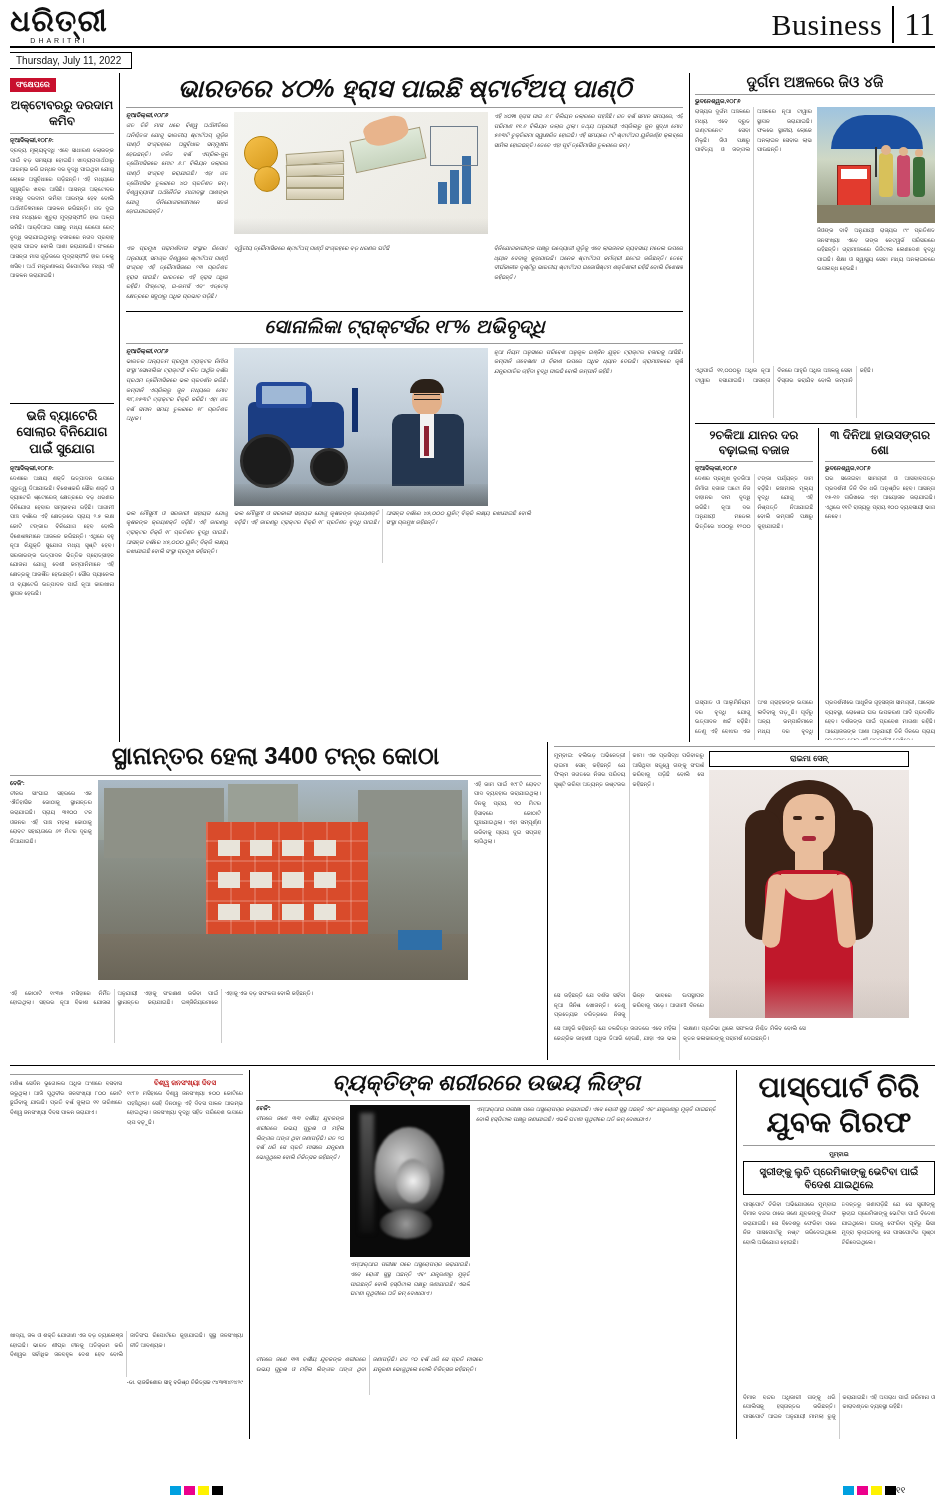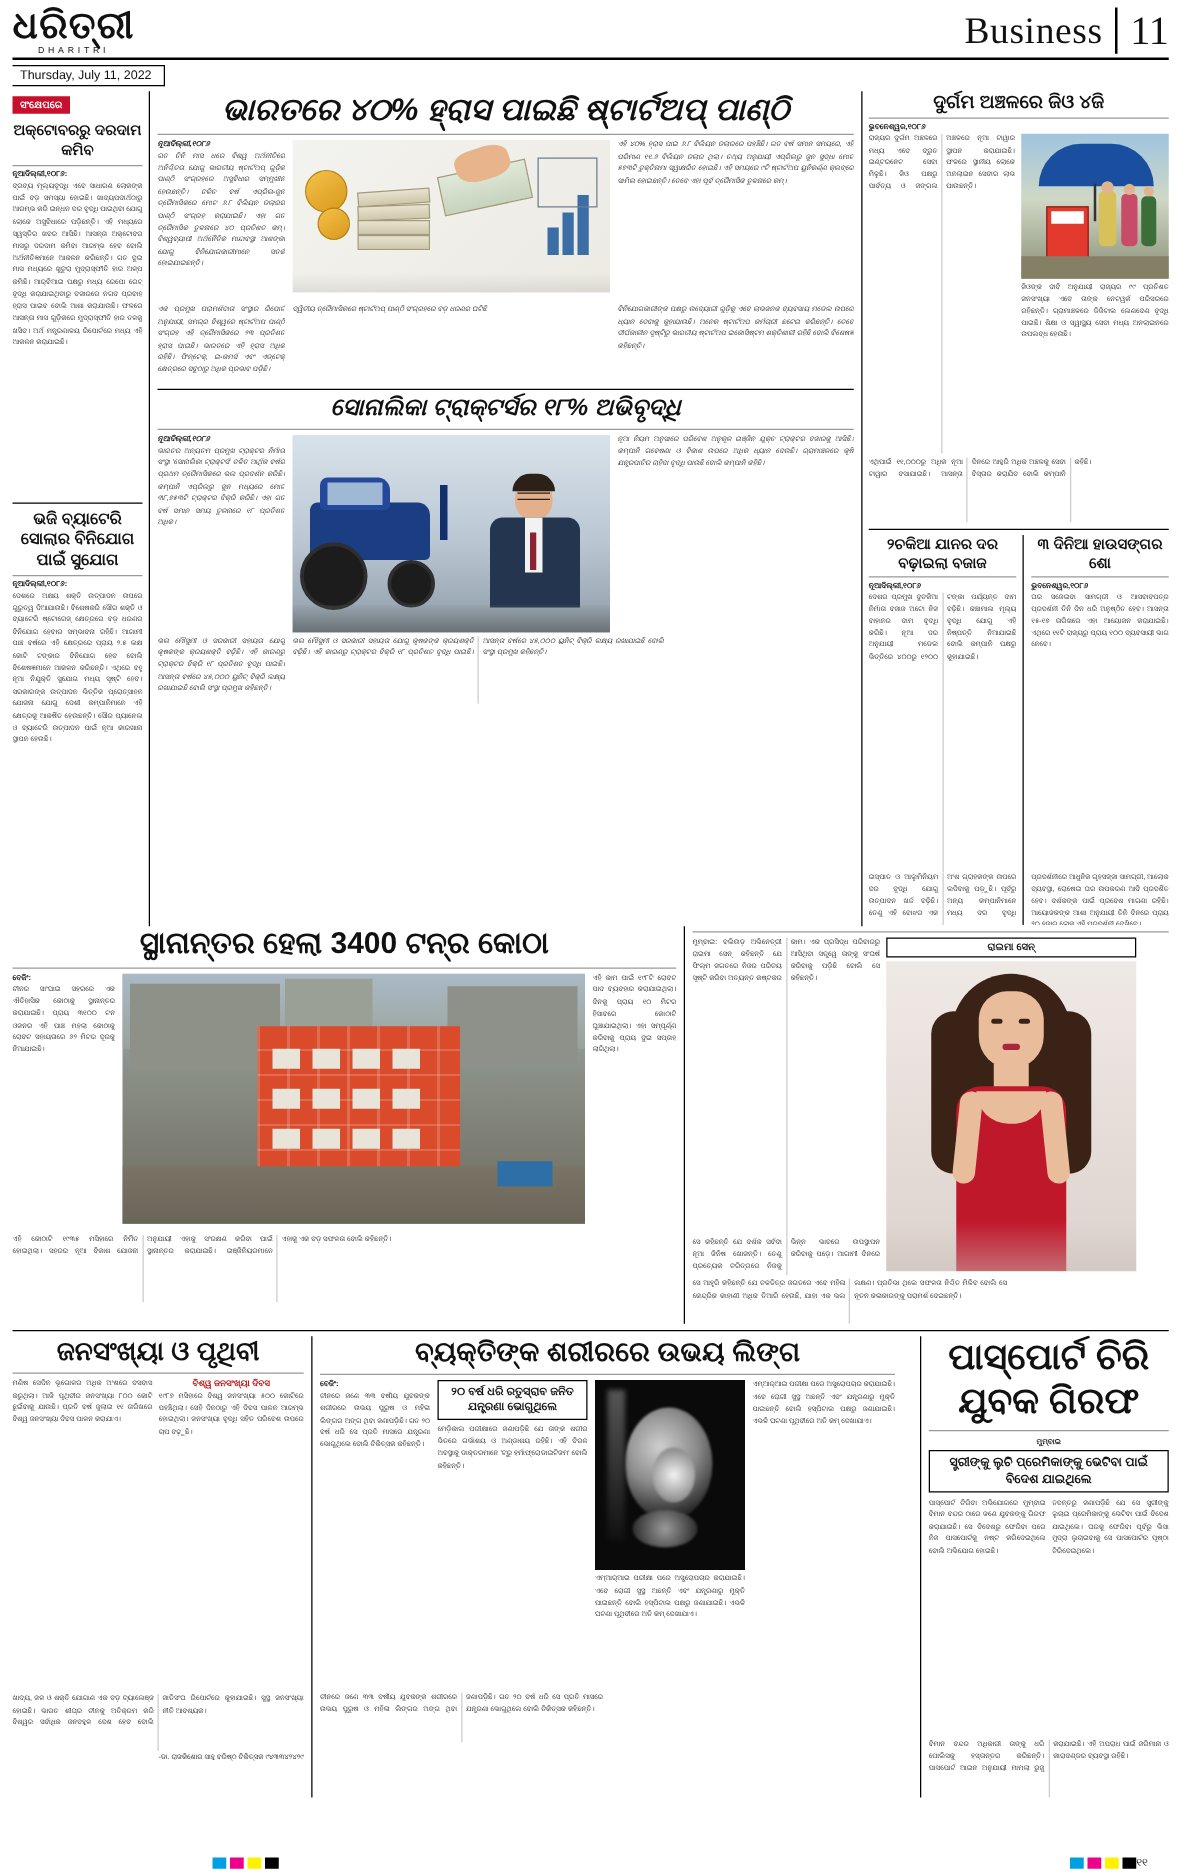--- a/index.html
+++ b/index.html
@@ -353,48 +353,43 @@
       </div>
       <div class="body-text cols3" style="height:36px;margin-top:3px;">ସେ ଆହୁରି କହିଛନ୍ତି ଯେ ଚଳଚ୍ଚିତ୍ର ଜଗତରେ ଏବେ ମହିଳା କେନ୍ଦ୍ରିକ କାହାଣୀ ଅଧିକ ତିଆରି ହେଉଛି, ଯାହା ଏକ ଭଲ ଲକ୍ଷଣ। ପ୍ରତିଭା ଥିଲେ ସଫଳତା ନିଶ୍ଚିତ ମିଳିବ ବୋଲି ସେ ନୂତନ କଳାକାରଙ୍କୁ ପରାମର୍ଶ ଦେଇଛନ୍ତି।</div>
     </div>
   </div>
 
   <div class="rule" style="margin:5px 0 4px;"></div>
 
   <div style="display:flex;gap:6px;">
 
     <div style="width:240px;flex:0 0 240px;border-right:1px solid #000;padding-right:6px;">
-      <div class="hd-lg od" style="font-size:21px;">ଜନସଂଖ୍ୟା ଓ ପୃଥିବୀ</div>
       <div class="thinrule" style="margin:4px 0;"></div>
       <div style="display:flex;gap:5px;">
         <div style="width:112px;flex:0 0 112px;">
           <div class="body-text" style="height:250px;">ମଣିଷ ସେଦିନ ଭୂଗୋଳର ଅଧିକ ଅଂଶରେ ବସବାସ କରୁଥିଲା। ଆଜି ପୃଥିବୀର ଜନସଂଖ୍ୟା ୮୦୦ କୋଟି ଛୁଇଁବାକୁ ଯାଉଛି। ପ୍ରତି ବର୍ଷ ଜୁଲାଇ ୧୧ ତାରିଖରେ ବିଶ୍ୱ ଜନସଂଖ୍ୟା ଦିବସ ପାଳନ କରାଯାଏ।</div>
         </div>
         <div style="flex:1;">
           <div class="dateline od" style="font-size:7px;color:#b11; text-align:center;">ବିଶ୍ୱ ଜନସଂଖ୍ୟା ଦିବସ</div>
           <div class="body-text" style="height:242px;">୧୯୮୭ ମସିହାରେ ବିଶ୍ୱ ଜନସଂଖ୍ୟା ୫୦୦ କୋଟିରେ ପହଞ୍ଚିଥିଲା। ସେହି ଦିନଠାରୁ ଏହି ଦିବସ ପାଳନ ଆରମ୍ଭ ହୋଇଥିଲା। ଜନସଂଖ୍ୟା ବୃଦ୍ଧି ସହିତ ପରିବେଶ ଉପରେ ଚାପ ବଢ଼ୁଛି।</div>
         </div>
       </div>
       <div class="body-text cols2" style="height:46px;">ଖାଦ୍ୟ, ଜଳ ଓ ଶକ୍ତି ଯୋଗାଣ ଏକ ବଡ଼ ଚ୍ୟାଲେଞ୍ଜ ହୋଇଛି। ଭାରତ ଶୀଘ୍ର ଚୀନକୁ ଅତିକ୍ରମ କରି ବିଶ୍ୱର ସର୍ବାଧିକ ଜନବହୁଳ ଦେଶ ହେବ ବୋଲି ଜାତିସଂଘ ରିପୋର୍ଟରେ କୁହାଯାଇଛି। ସୁସ୍ଥ ଜନସଂଖ୍ୟା ନୀତି ଆବଶ୍ୟକ।</div>
       <div class="sig od">-ଡା. ରାଜକିଶୋର ସାହୁ
 ବରିଷ୍ଠ ଚିକିତ୍ସକ
 ୯୪୩୩୪୨୪୨୯</div>
     </div>
 
-    <div style="flex:1;border-right:1px solid #000;padding-right:20px;">
+    <div style="flex:1;border-right:1px solid #000;padding-right:20px;font-style:italic;">
       <div class="hd-lg od" style="font-size:22px;">ବ୍ୟକ୍ତିଙ୍କ ଶରୀରରେ ଉଭୟ ଲିଙ୍ଗ</div>
       <div class="thinrule" style="margin:4px 0;"></div>
       <div style="display:flex;gap:6px;">
         <div style="width:88px;flex:0 0 88px;">
           <div class="dateline od">ବେଜିଂ:</div>
           <div class="body-text" style="height:238px;">ଚୀନରେ ଜଣେ ୩୩ ବର୍ଷୀୟ ଯୁବକଙ୍କ ଶରୀରରେ ଉଭୟ ପୁରୁଷ ଓ ମହିଳା ଲିଙ୍ଗର ଅଙ୍ଗ ଥିବା ଜଣାପଡ଼ିଛି। ଗତ ୨୦ ବର୍ଷ ଧରି ସେ ପ୍ରତି ମାସରେ ଯନ୍ତ୍ରଣା ଭୋଗୁଥିଲେ ବୋଲି ଚିକିତ୍ସକ କହିଛନ୍ତି।</div>
-        </div>
-        <div style="width:120px;flex:0 0 120px;">
-          <div class="caption-box od">୨୦ ବର୍ଷ ଧରି ରତୁସ୍ରାବ ଜନିତ ଯନ୍ତ୍ରଣା ଭୋଗୁଥିଲେ</div>
-          <div class="body-text" style="height:186px;margin-top:4px;">ମେଡ଼ିକାଲ ପରୀକ୍ଷାରେ ଜଣାପଡ଼ିଛି ଯେ ତାଙ୍କ ଶରୀର ଭିତରେ ଗର୍ଭାଶୟ ଓ ଅଣ୍ଡାଶୟ ରହିଛି। ଏହି ବିରଳ ଅବସ୍ଥାକୁ ଡାକ୍ତରମାନେ 'ଟ୍ରୁ ହର୍ମାଫ୍ରୋଡାଇଟିଜମ' ବୋଲି କହିଛନ୍ତି।</div>
         </div>
         <div style="width:120px;flex:0 0 120px;">
           <div class="img img-mri" style="width:120px;height:152px;">
             <div class="mri-blob" style="left:24px;top:22px;width:70px;height:90px;background:radial-gradient(circle at 40% 35%, #cfcfcf 0%, #8a8a8a 42%, #2a2a2a 78%);"></div>
             <div class="mri-blob" style="left:46px;top:54px;width:34px;height:44px;background:radial-gradient(circle,#f2f2f2,#6d6d6d);"></div>
             <div class="mri-blob" style="left:30px;top:104px;width:52px;height:30px;background:radial-gradient(circle,#9a9a9a,#1c1c1c);"></div>
             <div style="position:absolute;left:10px;top:8px;width:14px;height:120px;background:linear-gradient(180deg,#555,#111);filter:blur(2px);"></div>
           </div>
           <div class="body-text" style="height:84px;margin-top:3px;">ଏମ୍‌ଆର୍‌ଆଇ ପରୀକ୍ଷା ପରେ ଅସ୍ତ୍ରୋପଚାର କରାଯାଇଛି। ଏବେ ରୋଗୀ ସୁସ୍ଥ ଅଛନ୍ତି ଏବଂ ଯନ୍ତ୍ରଣାରୁ ମୁକ୍ତି ପାଇଛନ୍ତି ବୋଲି ହସ୍ପିଟାଲ ପକ୍ଷରୁ ଜଣାଯାଇଛି। ଏଭଳି ଘଟଣା ପୃଥିବୀରେ ଅତି କମ୍‌ ଦେଖାଯାଏ।</div>
         </div>
@@ -430,16 +425,16 @@
       <div class="sw" style="background:#fff200"></div>
       <div class="sw" style="background:#000"></div>
     </div>
     <div style="flex:1;"></div>
     <div class="swatches">
       <div class="sw" style="background:#00a0e0"></div>
       <div class="sw" style="background:#ec008c"></div>
       <div class="sw" style="background:#fff200"></div>
       <div class="sw" style="background:#000"></div>
     </div>
-    <div style="width:36px;font-size:9px;" class="od">୧୧</div>
+    <div style="width:49px;font-size:9px;" class="od">୧୧</div>
   </div>
 
 </div>
 
 </body></html>

